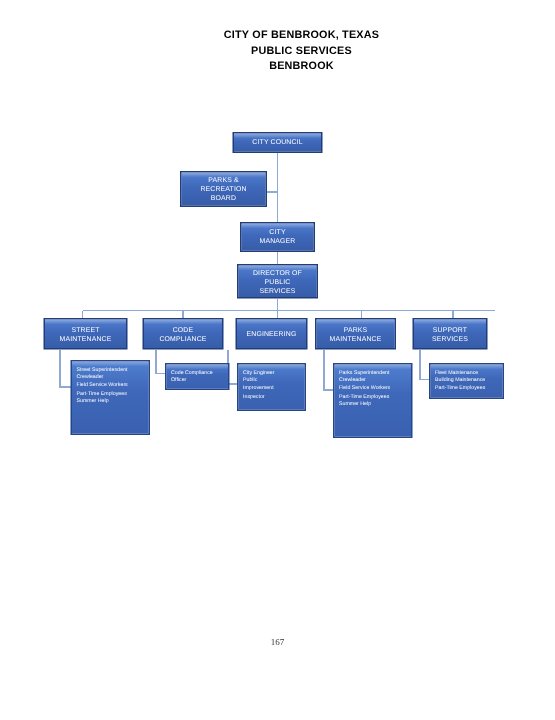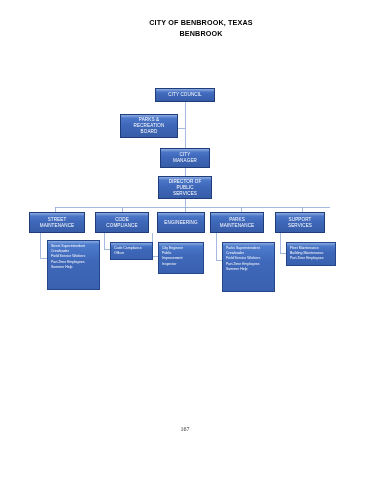--- a/index.html
+++ b/index.html
@@ -131,20 +131,21 @@
     font-family: "Liberation Serif", serif;
   }
 </style>
 </head>
 <body>
 
 <div id="page">
 
   <div class="title-block">
     <div class="title-line">CITY OF BENBROOK, TEXAS</div>
+    <div class="title-line">PUBLIC SERVICES</div>
     <div class="title-line">BENBROOK</div>
   </div>
 
   <div id="chart">
 
     <svg id="connectors" viewBox="0 0 370 480" preserveAspectRatio="none">
       <g stroke="#8ea9d6" stroke-width="0.8" fill="none" shape-rendering="crispEdges">
 
         <path d="M185 102 L185 148"></path>
 

